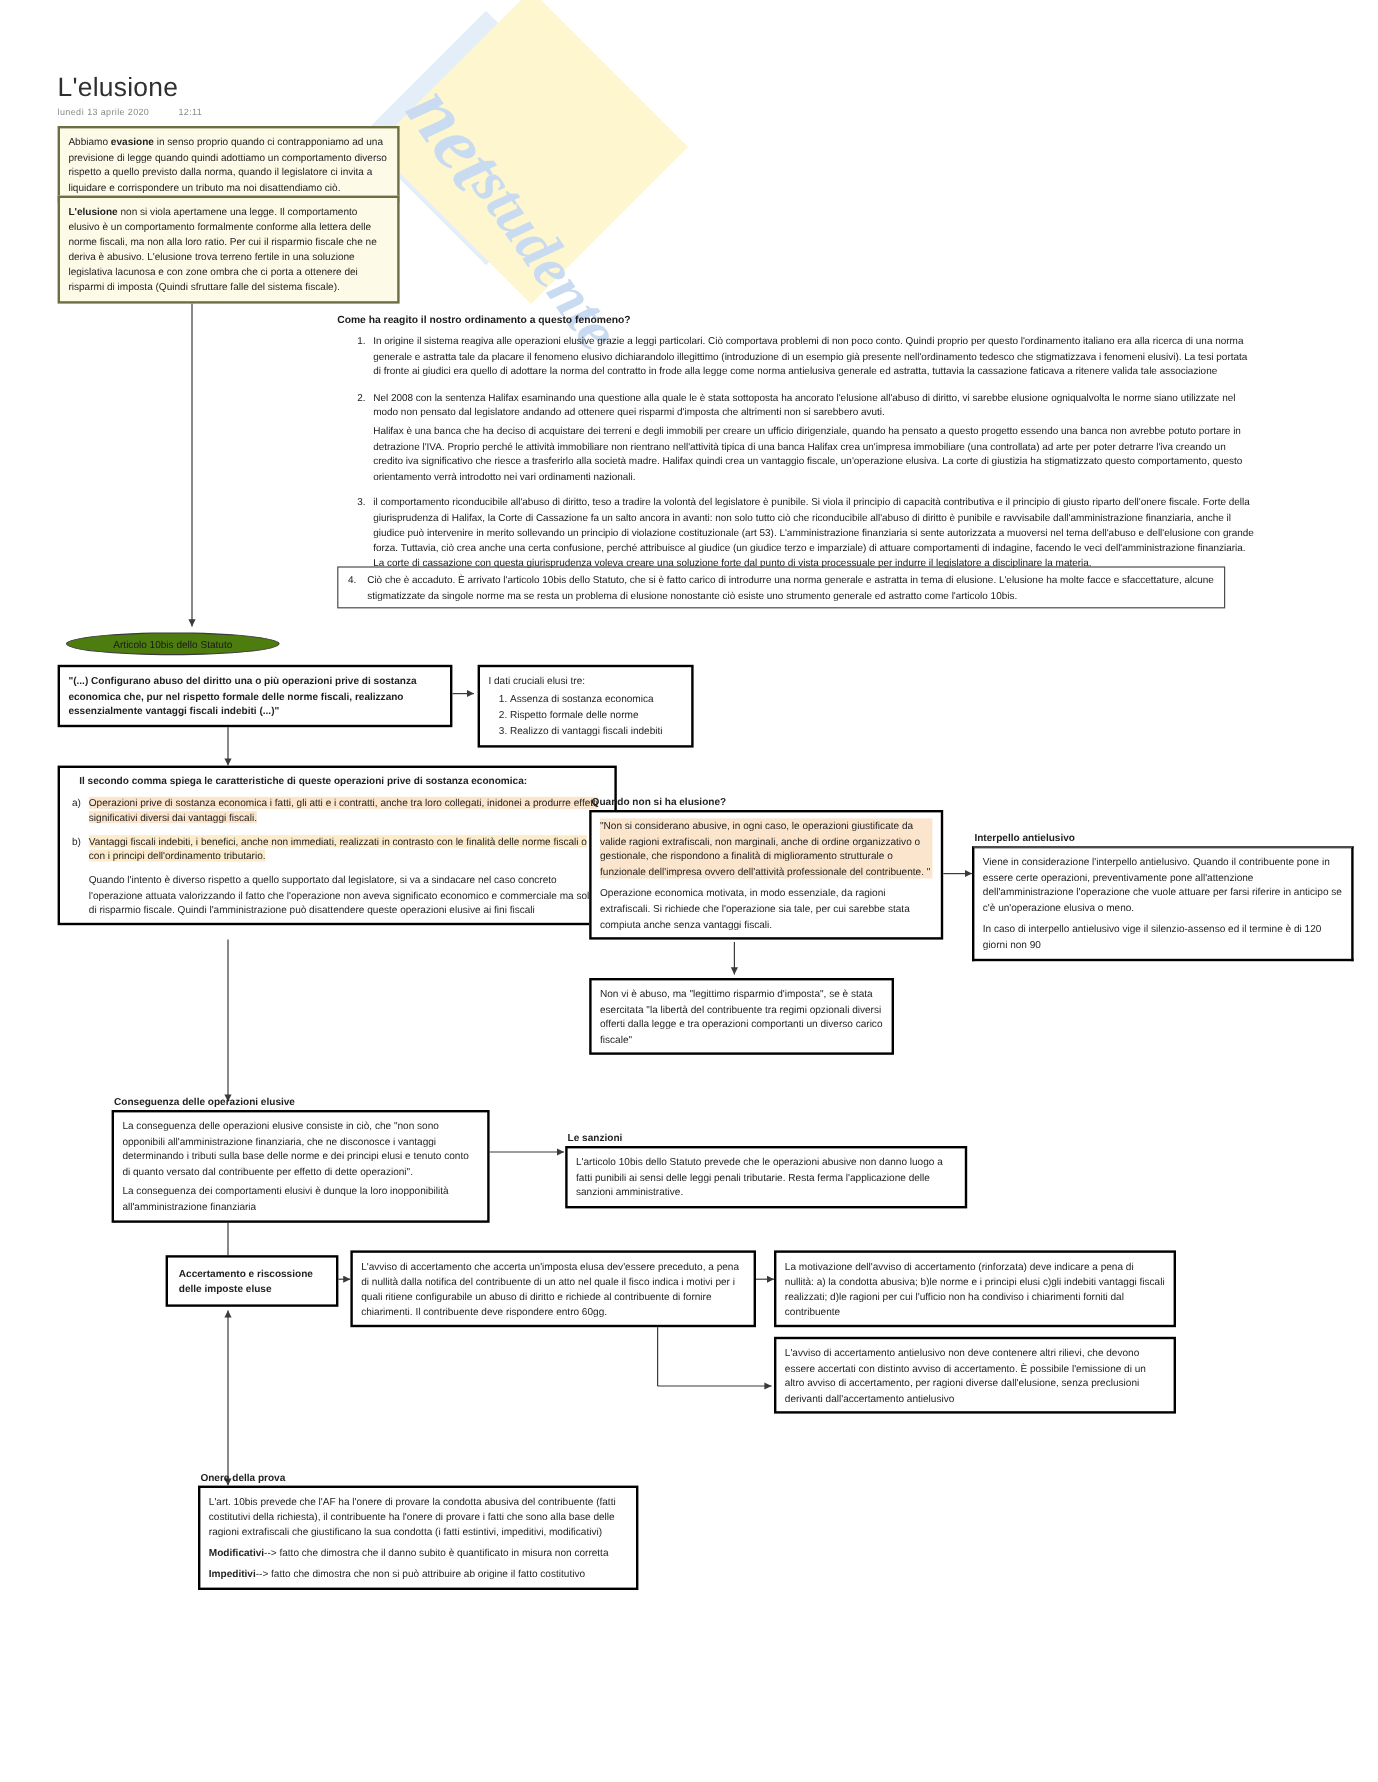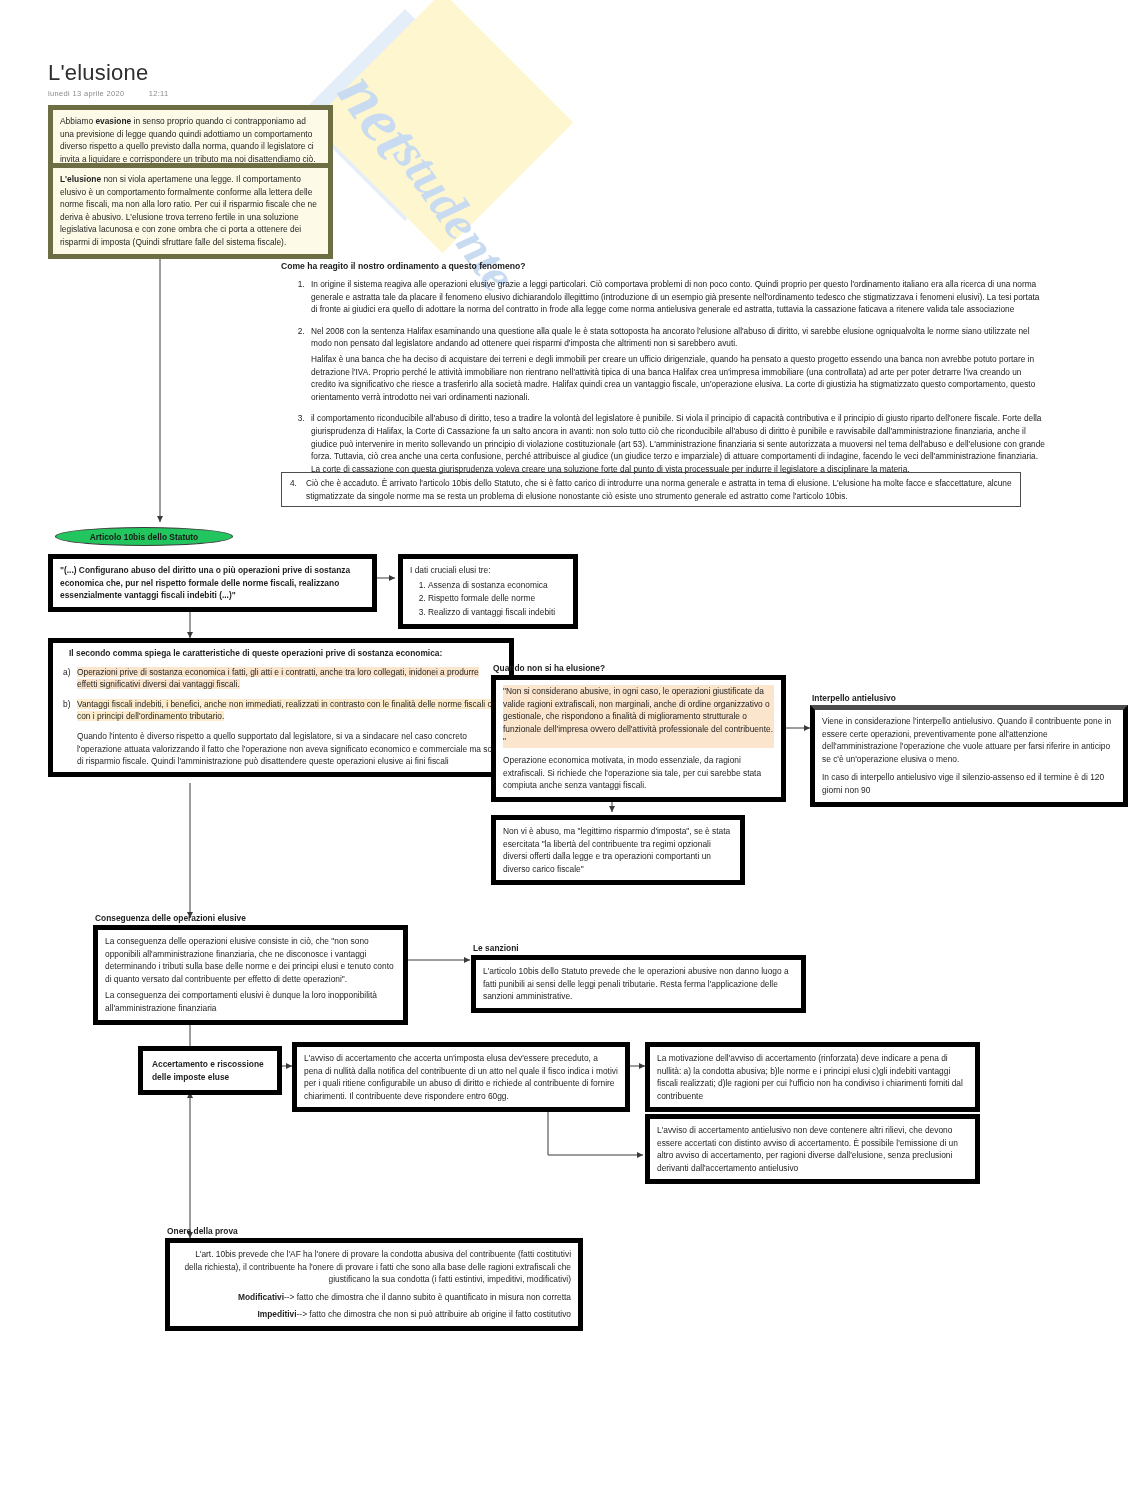--- a/index.html
+++ b/index.html
@@ -81,21 +81,21 @@
     font-size: 7.5px;
     color: #8a8a8a;
     letter-spacing: .3px;
   }
   #doc-subline .dt-time { margin-left: 22px; }
 
   
   .box {
     position: absolute;
     box-sizing: border-box;
-    border: 5px solid #000000;
+    border: 2px solid #000000;
     background: #ffffff;
     z-index: 2;
     font-size: 8.4px;
     line-height: 1.50;
     padding: 5px 7px;
     color: #1f1f1f;
   }
   .box.cream {
     background: #fdfbe7;
     border-color: #6e6e45;
@@ -161,24 +161,24 @@
     top: 4px;
   }
 
   
   .ellipse-label {
     position: absolute;
     box-sizing: border-box;
     border: 1px solid #3a3a3a;
     border-radius: 50%;
     font-size: 8.4px;
-    font-weight: bold;
+    font-weight: normal;
     text-align: center;
     z-index: 3;
-    background: #22c55e;
+    background: #4d7c0f;
     display: flex;
     align-items: center;
     justify-content: center;
   }
 
   
   .box ol.tight {
     margin: 2px 0 0 0;
     padding-left: 18px;
   }
@@ -372,19 +372,19 @@
 
   <div class="box" style="left:645px; top:1042px; width:335px;">
     <p>La motivazione dell'avviso di accertamento (rinforzata) deve indicare a pena di nullità: a) la condotta abusiva; b)le norme e i principi elusi c)gli indebiti vantaggi fiscali realizzati; d)le ragioni per cui l'ufficio non ha condiviso i chiarimenti forniti dal contribuente</p>
   </div>
 
   <div class="box" style="left:645px; top:1114px; width:335px;">
     <p>L'avviso di accertamento antielusivo non deve contenere altri rilievi, che devono essere accertati con distinto avviso di accertamento. È possibile l'emissione di un altro avviso di accertamento, per ragioni diverse dall'elusione, senza preclusioni derivanti dall'accertamento antielusivo</p>
   </div>
 
   <div class="caption" style="left:167px; top:1226px;">Onere della prova</div>
-  <div class="box" style="left:165px; top:1238px; width:418px;text-align:right;">
+  <div class="box" style="left:165px; top:1238px; width:367px;">
     <p>L'art. 10bis prevede che l'AF ha l'onere di provare la condotta abusiva del contribuente (fatti costitutivi della richiesta), il contribuente ha l'onere di provare i fatti che sono alla base delle ragioni extrafiscali che giustificano la sua condotta (i fatti estintivi, impeditivi, modificativi)</p>
     <p style="margin-top:5px;"><b>Modificativi</b><span>--&gt; fatto che dimostra che il danno subito è quantificato in misura non corretta</span></p>
     <p style="margin-top:5px;"><b>Impeditivi</b><span>--&gt; fatto che dimostra che non si può attribuire ab origine il fatto costitutivo</span></p>
   </div>
 
 </div>
 
 </body></html>

